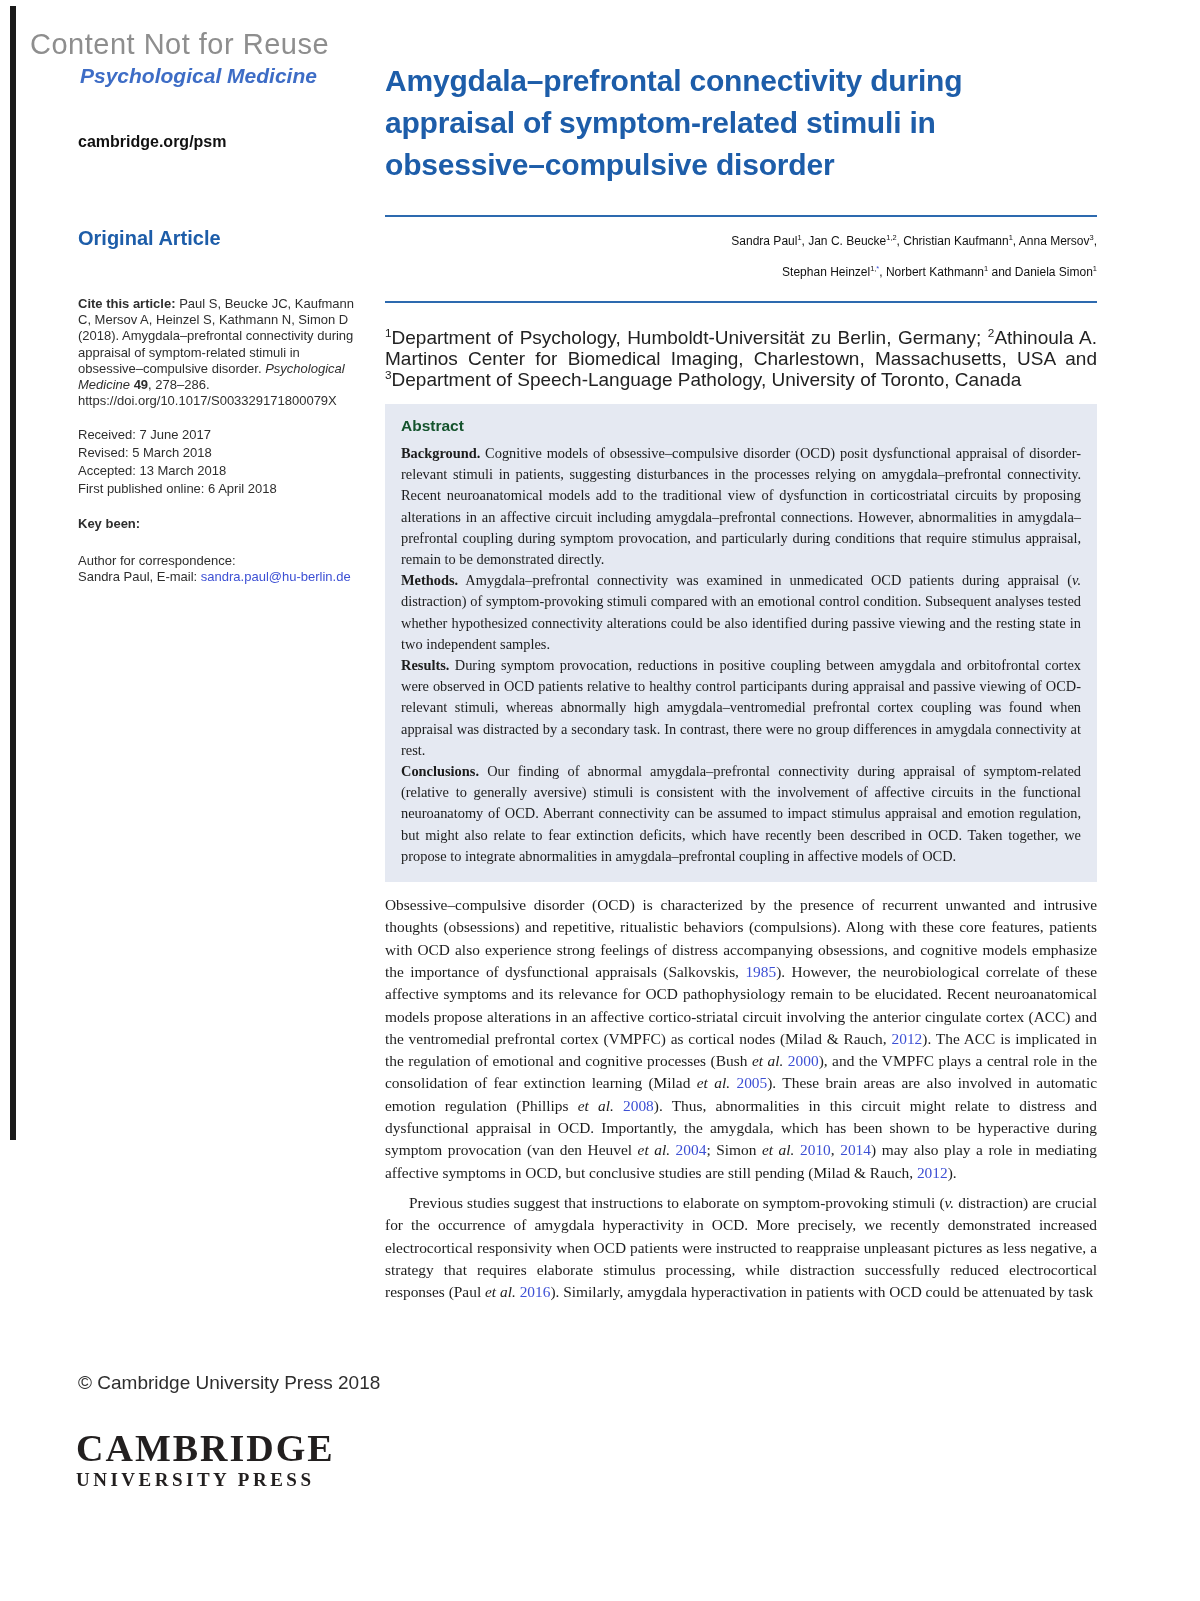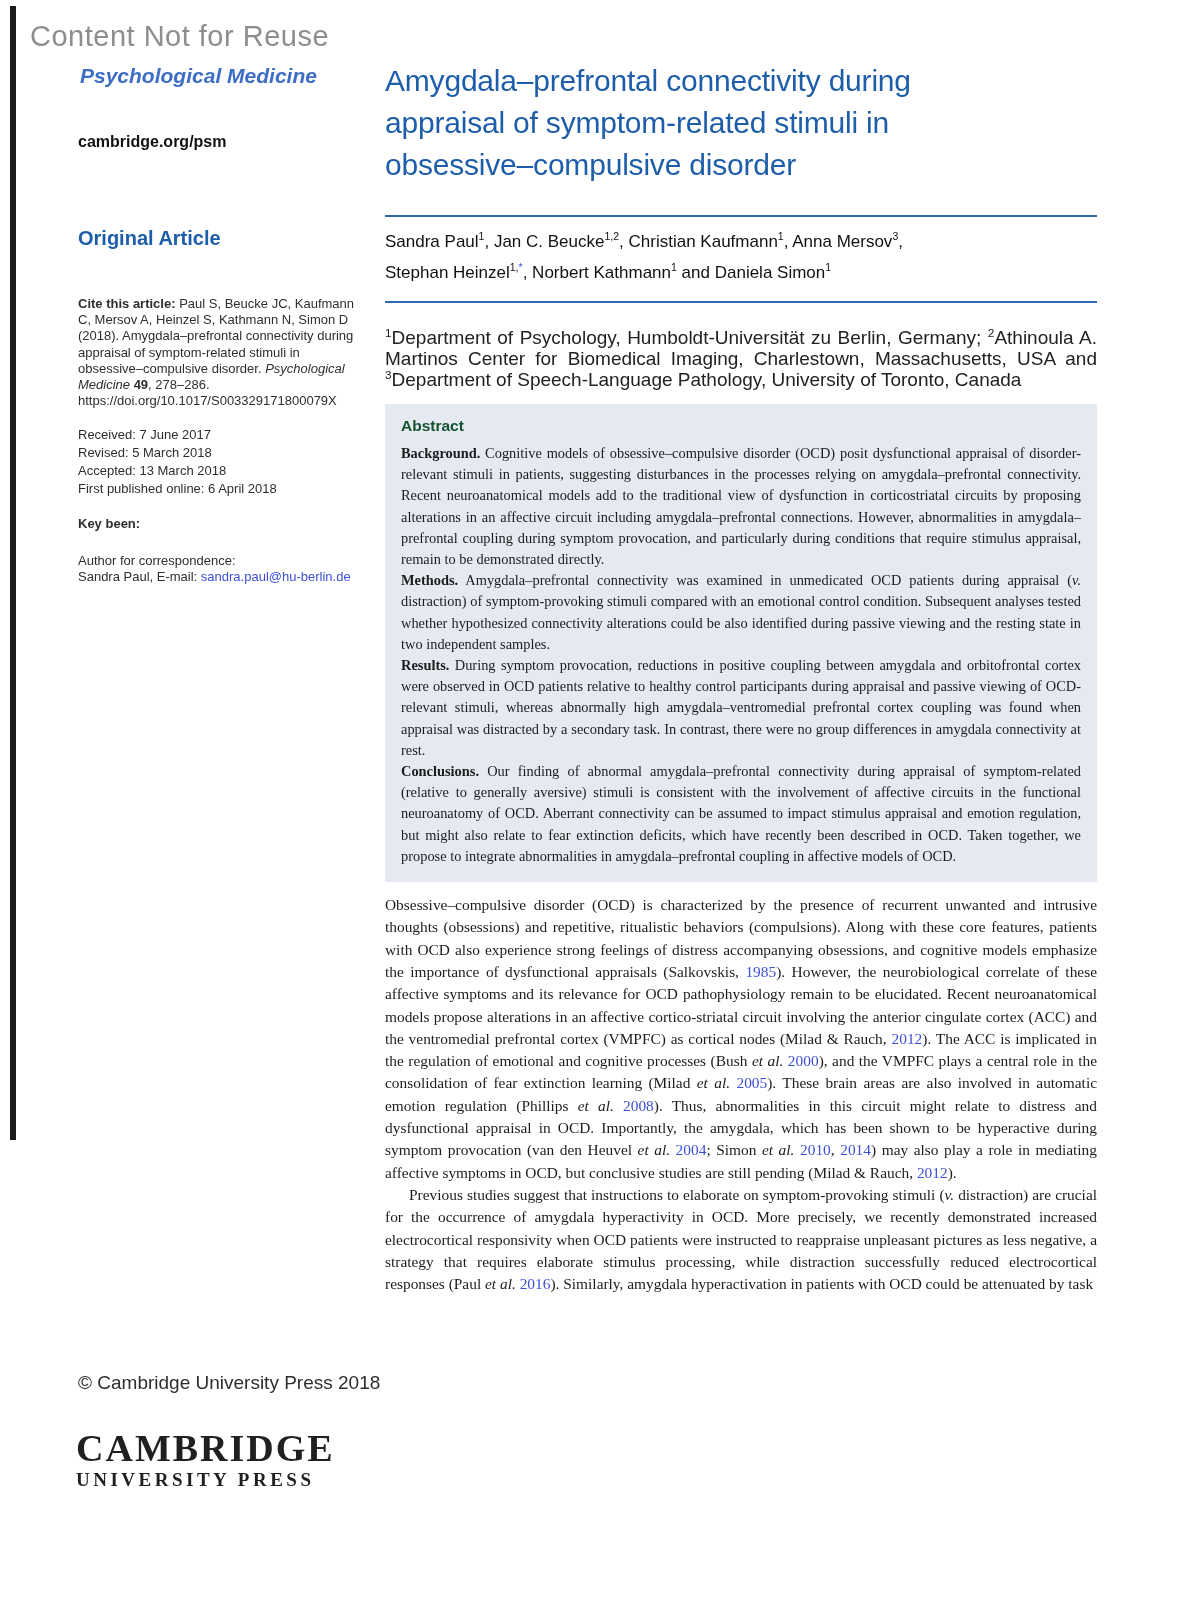--- a/index.html
+++ b/index.html
@@ -11,56 +11,56 @@
     --gray:#8e8e8e;
   }
   *{margin:0;padding:0;box-sizing:border-box;}
   html,body{background:#ffffff;}
   body{font-family:"Liberation Sans",sans-serif;color:var(--ink);}
   .page{position:relative;width:1200px;height:1601px;background:#fff;overflow:hidden;}
 
   .scan-line{position:absolute;left:10px;top:6px;width:6px;height:1134px;background:#1a1a1a;}
 
   
-  .watermark{position:absolute;left:30px;top:20px;font-size:29px;color:var(--gray);letter-spacing:.5px;}
+  .watermark{position:absolute;left:30px;top:28px;font-size:29px;color:var(--gray);letter-spacing:.5px;}
   .journal-name{position:absolute;left:80px;top:64px;font-size:21px;font-style:italic;font-weight:bold;color:#3e6dc6;}
   .journal-url{position:absolute;left:78px;top:133px;font-size:16px;font-weight:bold;color:#111;}
   .article-type{position:absolute;left:78px;top:227px;font-size:20px;font-weight:bold;color:var(--brand);}
   .sidebar{position:absolute;left:78px;top:272px;width:286px;font-size:13px;line-height:16.2px;color:var(--side-ink);}
   .sidebar p{margin:0;}
   .sb-cite{margin-top:24px !important;}
   .sb-dates{margin-top:17px !important;line-height:18px;}
   .sb-kw-h{margin-top:18px !important;font-weight:bold;}
   .sb-kw{line-height:17.5px;}
   .sb-corr-h{margin-top:20px !important;font-weight:normal;}
   .email-link{color:var(--link);text-decoration:none;}
   .copyright{position:absolute;left:78px;top:1372px;font-size:19px;color:var(--side-ink);}
   .cup-logo{position:absolute;left:76px;top:1428px;color:#221f1f;font-family:"Liberation Serif",serif;}
   .cup-line1{font-size:38px;font-weight:600;letter-spacing:2px;line-height:40px;}
   .cup-line2{font-size:19px;font-weight:600;letter-spacing:3.5px;line-height:22px;margin-top:1px;}
 
   
   .main-col{position:absolute;left:385px;top:60px;width:712px;}
-  .title{font-size:30px;line-height:42px;font-weight:400;color:var(--brand);max-width:640px;letter-spacing:-.2px;}
+  .title{font-size:30px;line-height:42px;font-weight:700;color:var(--brand);max-width:640px;letter-spacing:-.2px;}
   .authors-block{margin-top:29px;border-top:2px solid #2d6aaf;border-bottom:2px solid #2d6aaf;padding:9px 0 13px 0;}
-  .authors-block p{font-size:17px;line-height:31px;color:#111;}
+  .authors-block p{font-size:12px;line-height:31px;color:#111;text-align:right;}
   .affiliations{margin-top:24px;font-size:19px;line-height:21px;color:#222;text-align:justify;}
   sup{font-size:62%;line-height:0;}
   .seg-b{font-weight:bold;}
   .seg-i{font-style:italic;}
   .seg-c{color:var(--link);}
   sup.seg-sc{color:var(--link);}
 
   .abstract-box{margin-top:14px;background:var(--abs-bg);padding:13px 16px 15px 16px;}
   .abstract-box h3{font-size:15.5px;font-weight:bold;color:#14532d;margin-bottom:8px;}
   .abstract-box p{font-family:"Liberation Serif",serif;font-size:14.4px;line-height:21.2px;text-align:justify;color:var(--ink);}
 
   .intro-heading{margin-top:42px;font-size:16.5px;font-weight:bold;color:var(--brand);}
   .body-par{font-family:"Liberation Serif",serif;font-size:15.4px;line-height:22.3px;text-align:justify;color:var(--ink);margin-top:12px;}
-  .body-par.indented{margin-top:0;text-indent:24px;}
+  .body-par.indented{margin-top:8px;text-indent:24px;}
 </style>
 </head>
 <body>
 
 <div class="page">
 
   <div class="scan-line"></div>
 
   <div class="watermark">Content Not for Reuse</div>
   <div class="journal-name">Psychological Medicine</div>

